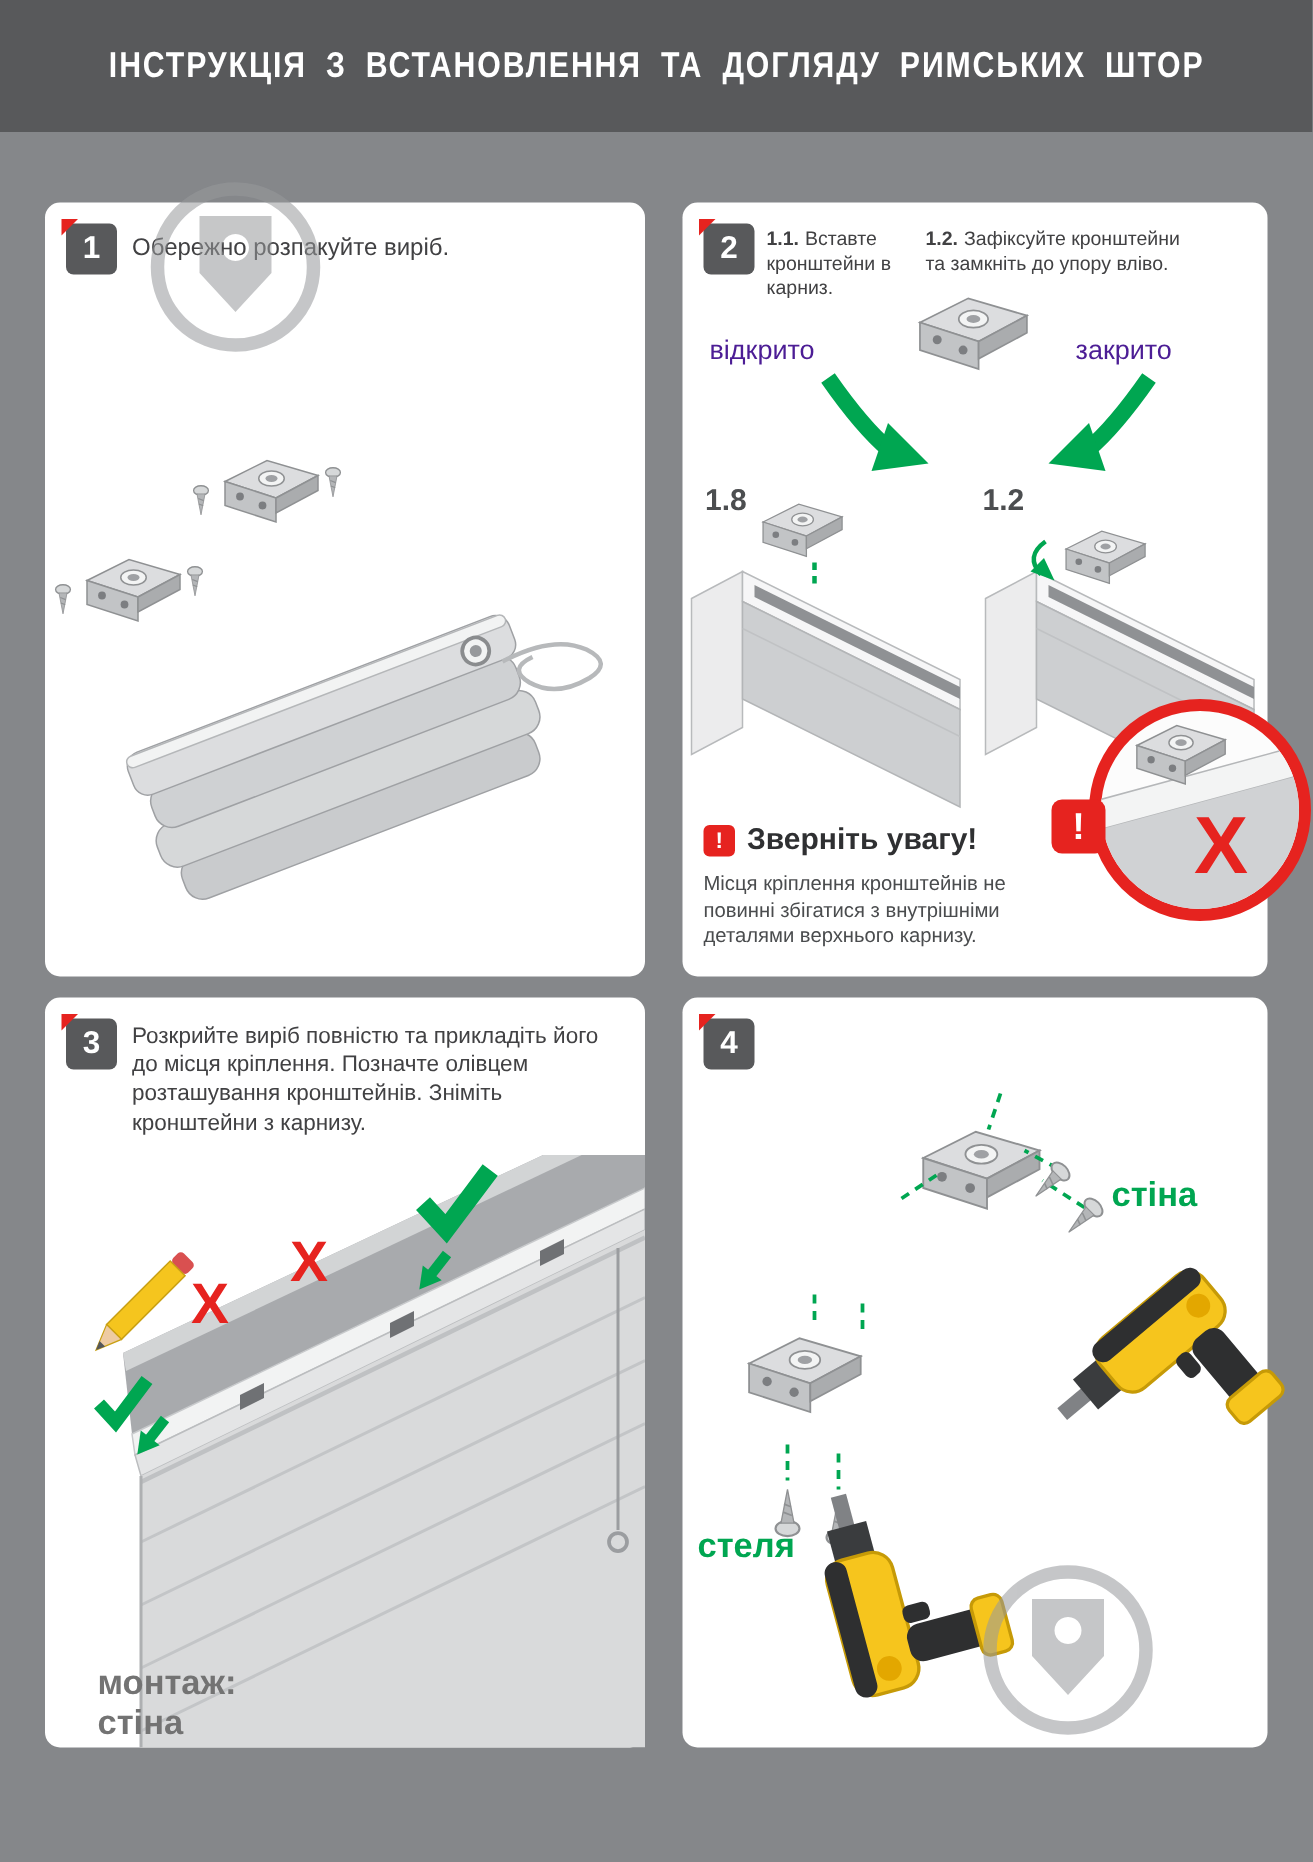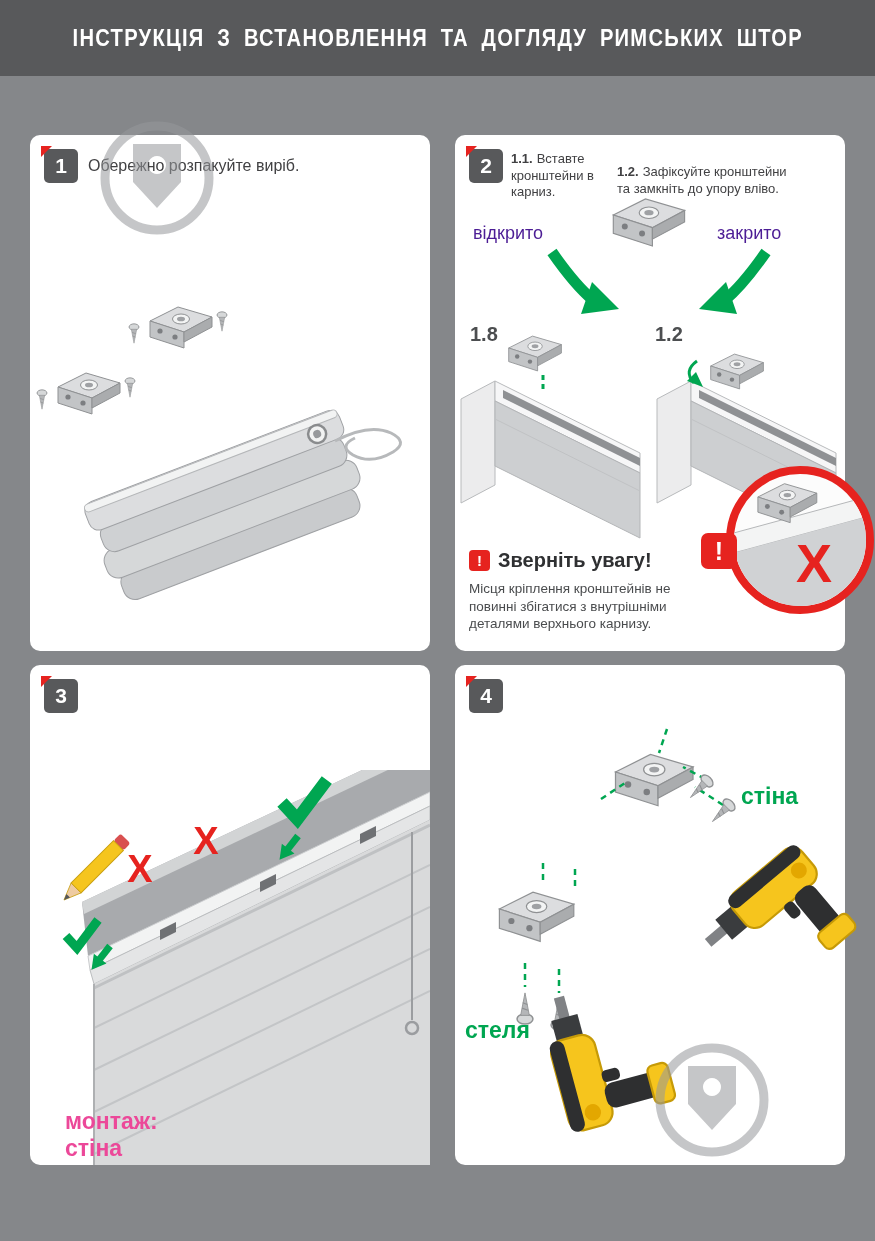--- a/index.html
+++ b/index.html
@@ -1,32 +1,32 @@
 <!DOCTYPE html>
 <html><head>
 <meta charset="utf-8">
 <style>
   *{margin:0;padding:0;box-sizing:border-box}
   html,body{width:875px;height:1241px}
   body{background:#85878A;font-family:"Liberation Sans",sans-serif;position:relative;overflow:hidden}
-  .topbar{position:absolute;top:0;left:0;width:875px;height:76px;background:#58595B;display:flex;align-items:center;justify-content:center}
+  .topbar{position:absolute;top:0;left:0;width:875px;height:88px;background:#58595B;display:flex;align-items:center;justify-content:center}
   .topbar h1{color:#fff;font-size:24px;font-weight:700;letter-spacing:1.5px;word-spacing:7px;white-space:nowrap;transform:scaleX(.84)}
   .panel{position:absolute;background:#fff;border-radius:10px}
   #panel1{left:30px;top:135px;width:400px;height:516px}
   #panel2{left:455px;top:135px;width:390px;height:516px}
   #panel3{left:30px;top:665px;width:400px;height:500px}
   #panel4{left:455px;top:665px;width:390px;height:500px}
   .badge{position:absolute;left:14px;top:14px;width:34px;height:34px;background:#58595B;border-radius:5px;color:#fff;font-weight:700;font-size:21px;display:flex;align-items:center;justify-content:center;z-index:2}
   .badge::before{content:"";position:absolute;left:-3px;top:-3px;border-style:solid;border-width:11px 11px 0 0;border-color:#E6231F transparent transparent transparent}
   .instr{position:absolute;color:#414143;line-height:1.28}
   .lbl{margin-right:4px}
   .illus{position:absolute}
   .green-word{position:absolute;color:#4c1d95;font-weight:400;font-size:18px}
   .fig-label{position:absolute;color:#4c4e50;font-weight:700;font-size:20px}
-  .mount{position:absolute;left:35px;top:443px;color:#ec4899;font-weight:700;font-size:23px;line-height:1.18;z-index:3}
+  .mount{position:absolute;left:35px;top:443px;color:#737373;font-weight:700;font-size:23px;line-height:1.18;z-index:3}
   .warning{position:absolute;left:14px;top:414px;width:252px;z-index:3}
   .warn-row{display:flex;align-items:center;gap:8px}
   .warn-icon{width:21px;height:21px;background:#E6231F;border-radius:4px;color:#fff;font-weight:700;font-size:15px;display:flex;align-items:center;justify-content:center;flex:0 0 21px}
   .warn-title{color:#2f3032;font-size:20px}
   .warn-text{margin-top:8px;color:#4a4c4e;font-size:13.5px;line-height:1.3}
   .warn-badge-big{position:absolute;left:246px;top:398px;width:36px;height:36px;background:#E6231F;border-radius:7px;color:#fff;font-weight:700;font-size:25px;display:flex;align-items:center;justify-content:center;z-index:4}
   .wall-lbl{position:absolute;left:286px;top:118px;color:#00A651;font-weight:700;font-size:23px;z-index:3}
   .ceil-lbl{position:absolute;left:10px;top:352px;color:#00A651;font-weight:700;font-size:23px;z-index:3}
   .wm{position:absolute;z-index:6;pointer-events:none}
   svg text{font-family:"Liberation Sans",sans-serif}
@@ -104,21 +104,21 @@
     </g>
     <path d="M305,236 q34,-18 56,-8 q18,9 2,19 q-22,13 -40,3 q-15,-9 2,-17" fill="none" stroke="#b7b9bb" stroke-width="3"></path>
   </svg>
 </section>
 
 <section class="panel" id="panel2">
   <div class="badge">
       <span>2</span>
     </div>
   <p class="instr" style="left:56px;top:16px;width:104px;font-size:13px"><b class="lbl">1.1.</b><span>Вставте кронштейни в карниз.</span></p>
-  <p class="instr" style="left:162px;top:29px;width:186px;font-size:13px"><b class="lbl">1.2.</b><span>Зафіксуйте кронштейни та замкніть до упору вліво.</span></p>
+  <p class="instr" style="left:162px;top:16px;width:186px;font-size:13px"><b class="lbl">1.2.</b><span>Зафіксуйте кронштейни та замкніть до упору вліво.</span></p>
 
   <svg class="illus" style="left:0;top:55px;overflow:visible" width="390" height="461" viewBox="0 0 390 461">
     <use href="#def-bracket" transform="translate(156,2) scale(1.15)"></use>
     <g fill="#00A651">
       <path d="M97,62 Q120,95 138,110" stroke="#00A651" stroke-width="11" fill="none"></path>
       <polygon points="126,124 164,119 137,92"></polygon>
     </g>
     <g fill="#00A651">
       <path d="M311,62 Q288,95 270,110" stroke="#00A651" stroke-width="11" fill="none"></path>
       <polygon points="282,124 244,119 271,92"></polygon>
@@ -178,20 +178,21 @@
       <b class="warn-title">Зверніть увагу!</b>
     </div>
     <p class="warn-text">Місця кріплення кронштейнів не повинні збігатися з внутрішніми деталями верхнього карнизу.</p>
   </div>
 </section>
 
 <section class="panel" id="panel3">
   <div class="badge">
       <span>3</span>
     </div>
+  <p class="instr" style="left:58px;top:16px;width:320px;font-size:15px">Розкрийте виріб повністю та прикладіть його до місця кріплення. Позначте олівцем розташування кронштейнів. Зніміть кронштейни з карнизу.</p>
 
   <svg class="illus" style="left:0;top:105px" width="400" height="395" viewBox="0 0 400 395">
     <polygon points="52,132 400,-32 400,22 58,186" fill="#a8aaad"></polygon>
     <polygon points="52,132 400,-32 400,-20 54,144" fill="#d2d4d5"></polygon>
     <polygon points="58,186 400,22 400,36 60,200" fill="#f2f3f3" stroke="#c8cacc"></polygon>
     <polygon points="60,200 400,36 400,50 64,214" fill="#e4e5e6" stroke="#bbbdbf"></polygon>
     <g fill="#6f7174">
       <polygon points="130,160 146,152 146,162 130,170"></polygon>
       <polygon points="230,112 246,104 246,114 230,122"></polygon>
       <polygon points="330,64 346,56 346,66 330,74"></polygon>

